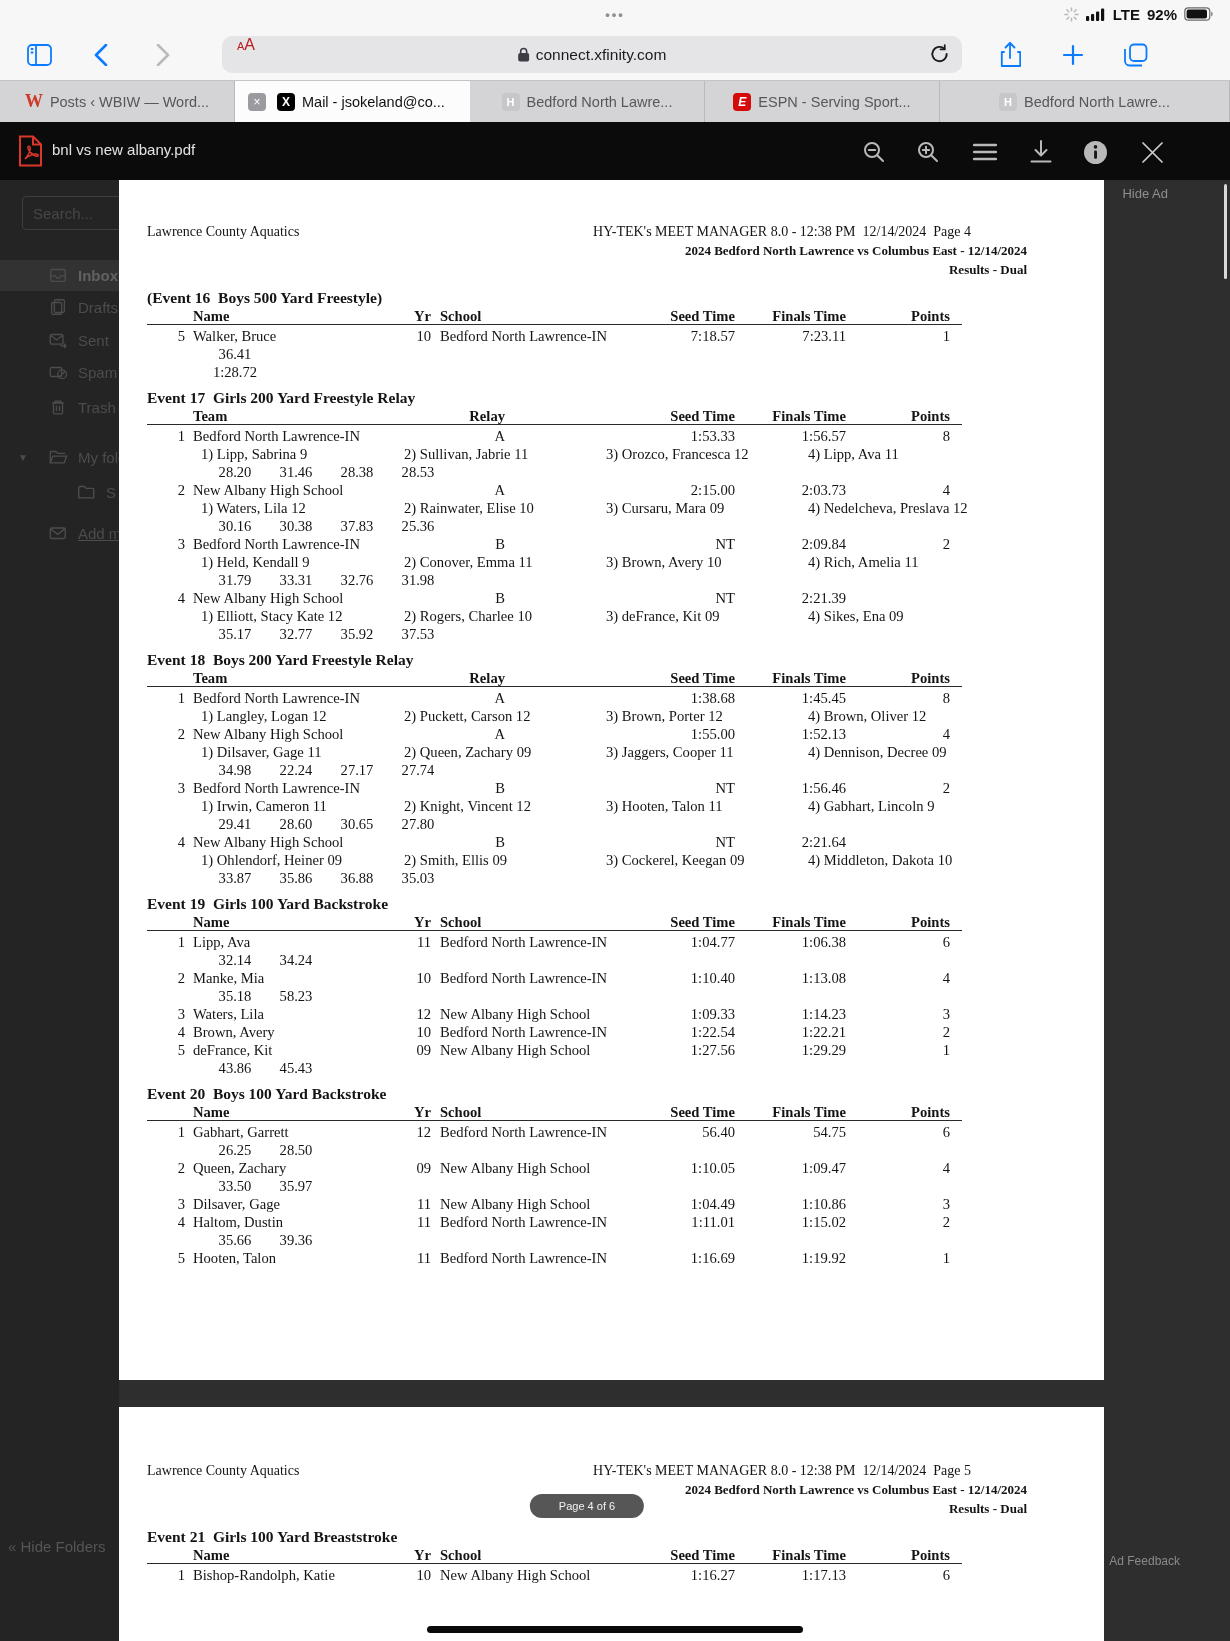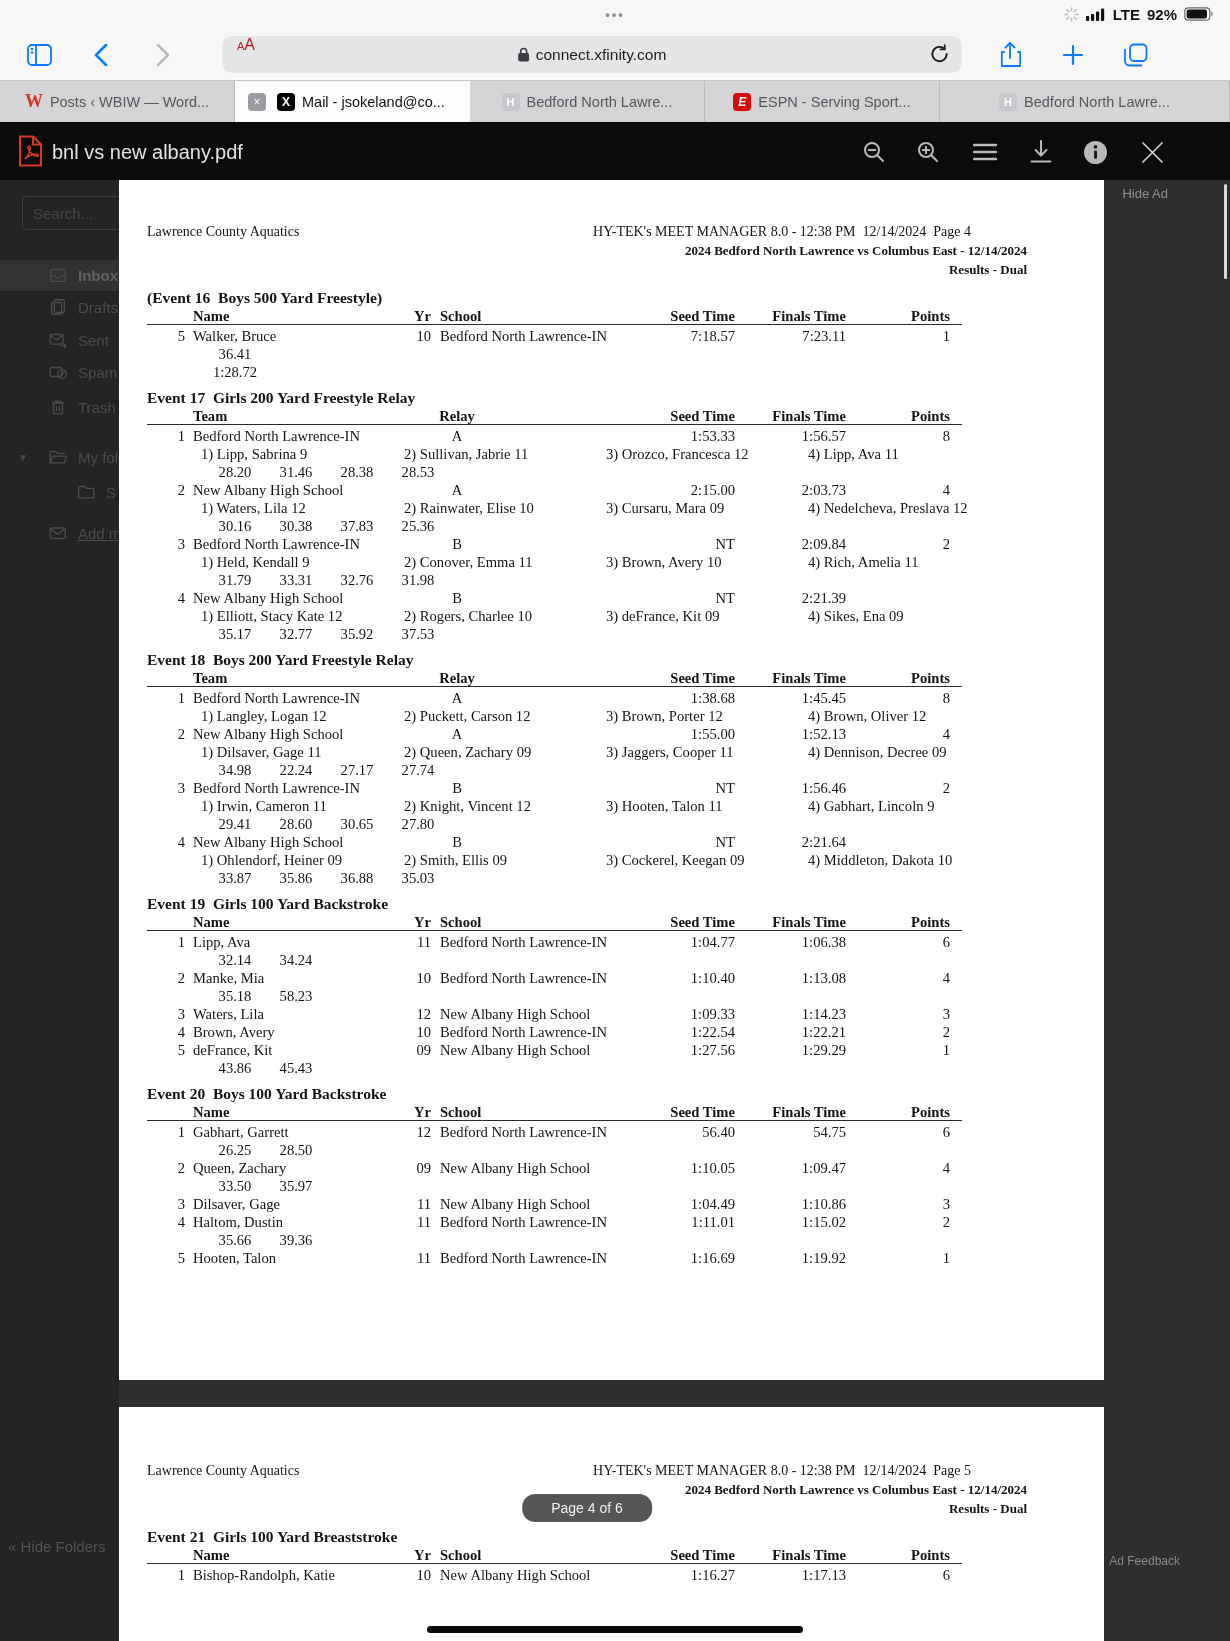--- a/index.html
+++ b/index.html
@@ -33,21 +33,21 @@
          font-size:12px;font-weight:700;flex:0 0 auto;}
   .ticon.w{color:#cf3727;font-family:"Liberation Serif",serif;font-size:18px;background:transparent;}
   .ticon.x{background:#000;color:#fff;}
   .ticon.h{background:#c7c7cb;color:#fff;font-size:11px;}
   .ticon.e{background:#d50a0a;color:#fff;font-style:italic;font-size:12px;}
   .tclose{width:18px;height:18px;border-radius:4px;background:#9a9aa0;color:#fff;font-size:12px;line-height:18px;
           text-align:center;flex:0 0 auto;margin-right:4px;}
 
   
   .pdf-toolbar{position:absolute;top:122px;left:0;width:1230px;height:58px;background:#0b0b0b;z-index:8;}
-  .pdf-file{position:absolute;left:52px;top:19px;color:#e3e3e3;font-size:20px;}
+  .pdf-file{position:absolute;left:52px;top:19px;color:#e3e3e3;font-size:15px;}
   .pdf-icon{position:absolute;left:17px;top:13px;}
   .pt-btn{position:absolute;top:17px;width:26px;height:26px;display:flex;align-items:center;justify-content:center;}
 
   
   .underlay{position:absolute;inset:0;z-index:1;}
   .left-strip{position:absolute;left:0;top:180px;width:119px;height:1461px;background:#242424;}
   .search-box{position:absolute;left:22px;top:196px;width:230px;height:34px;border:1.5px solid #3e3e3e;border-radius:4px;
               color:#474747;font-size:15px;line-height:34px;padding-left:10px;box-sizing:border-box;}
   .inbox-hl{position:absolute;left:0;top:260px;width:180px;height:31px;background:#323232;}
   .m-row{position:absolute;left:0;width:240px;height:30px;display:flex;align-items:center;color:#4c4c4c;font-size:15px;}
@@ -73,32 +73,32 @@
   .event{margin-top:8px;}
   .ev-title{height:18px;font-weight:700;font-size:15.5px;white-space:pre;}
   .prow{position:relative;height:18px;width:880px;font-size:14.6px;line-height:18px;}
   .prow>span{position:absolute;top:0;white-space:pre;}
   .phead{width:815px;height:17px;border-bottom:1.5px solid #2a2a2a;margin-bottom:2px;}
   .phead>span{font-weight:700;}
   .c-place{left:0;width:38px;text-align:right;}
   .c-name{left:46px;}
   .c-yr{left:250px;width:34px;text-align:right;}
   .c-school{left:293px;}
-  .c-relay{left:250px;width:120px;text-align:center;}
+  .c-relay{left:238px;width:120px;text-align:right;}
   .c-seed{left:458px;width:130px;text-align:right;}
   .c-finals{left:569px;width:130px;text-align:right;}
   .c-points{left:703px;width:100px;text-align:right;}
   .c-sw{}
   .sw0{left:54px;}.sw1{left:257px;}.sw2{left:459px;}.sw3{left:661px;}
   .c-sp{width:60px;text-align:center;}
   .sp0{left:58px;}.sp1{left:119px;}.sp2{left:180px;}.sp3{left:241px;}
 
   
   .page-pill{position:absolute;left:587px;top:1494px;transform:translateX(-50%);background:rgba(72,72,72,.92);
-             color:#f2f2f2;font-size:14px;padding:6px 29px;border-radius:13px;z-index:6;white-space:nowrap;}
+             color:#f2f2f2;font-size:11px;padding:6px 29px;border-radius:13px;z-index:6;white-space:nowrap;}
   .home-indicator{position:absolute;left:427px;top:1626px;width:376px;height:7px;border-radius:4px;background:#0a0a0a;z-index:10;}
   svg{display:block;}
 </style>
 </head>
 <body>
 
 <div class="screen">
 
   <div class="status-bar">
     <div class="sb-left">

